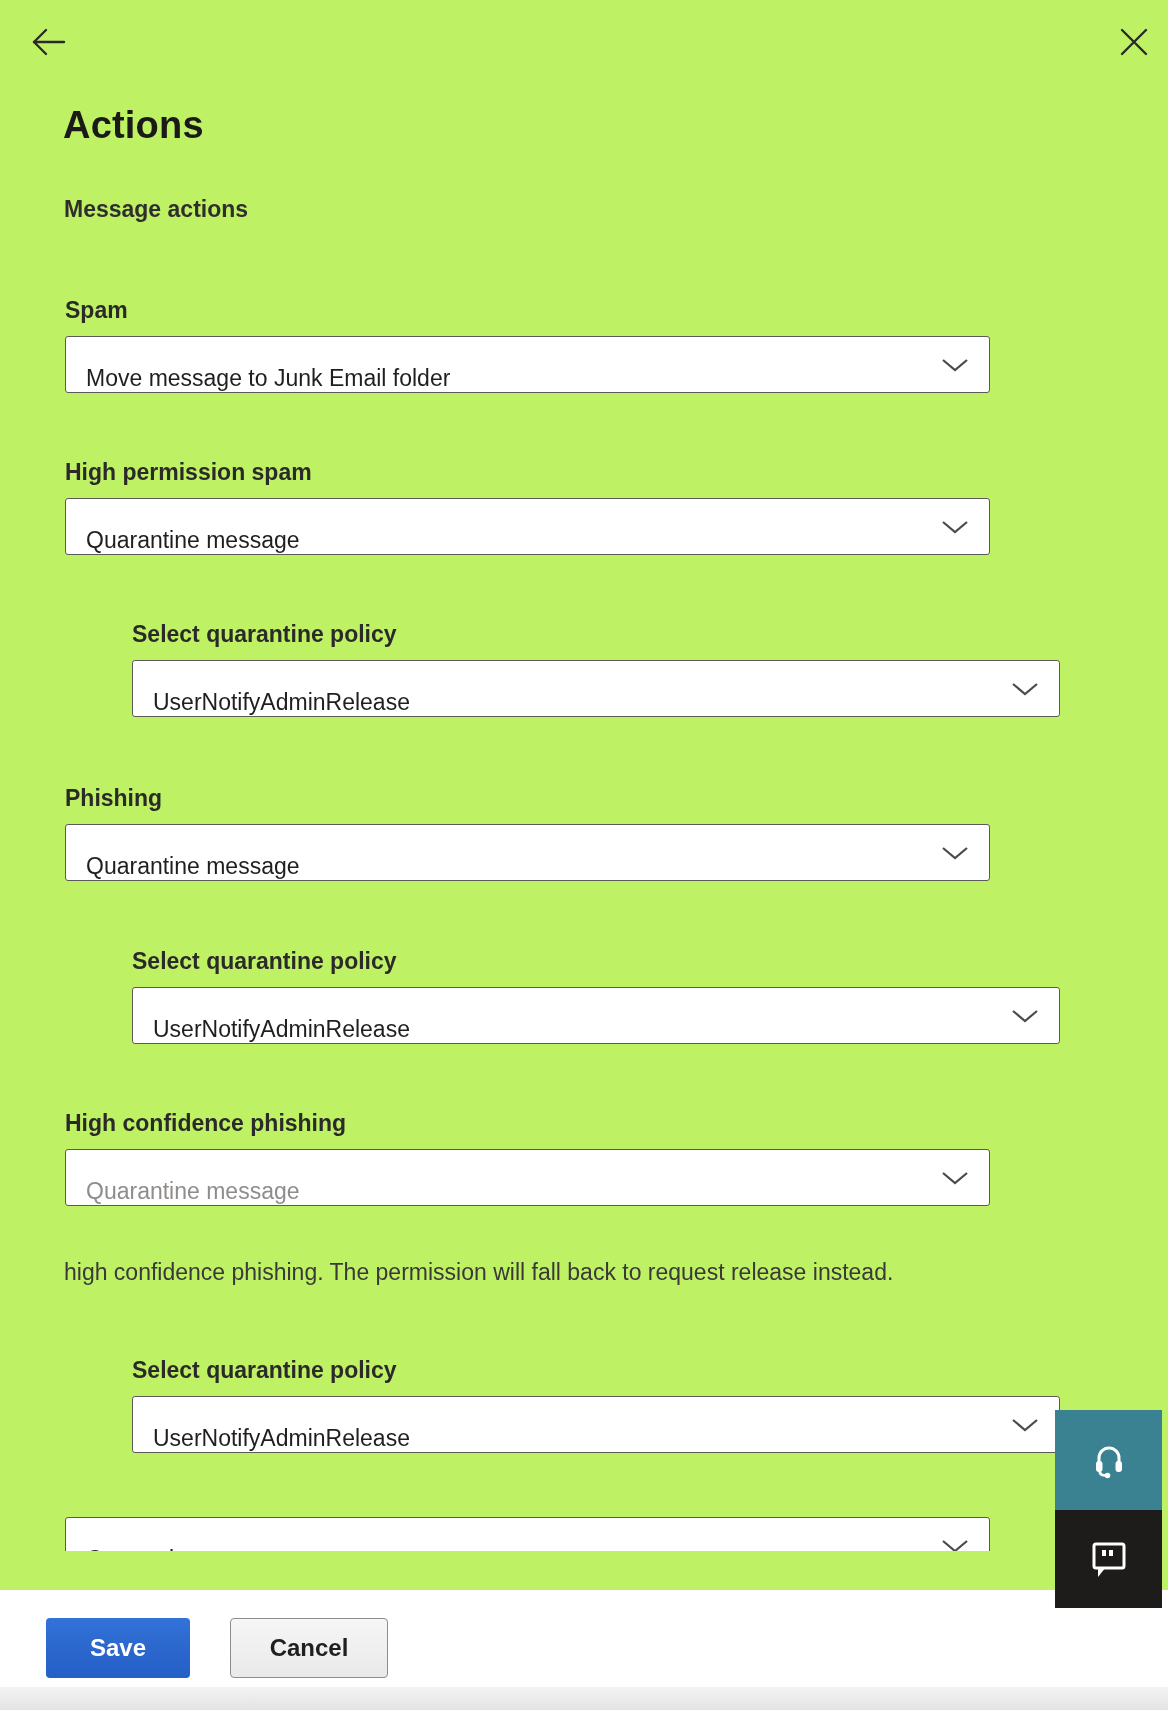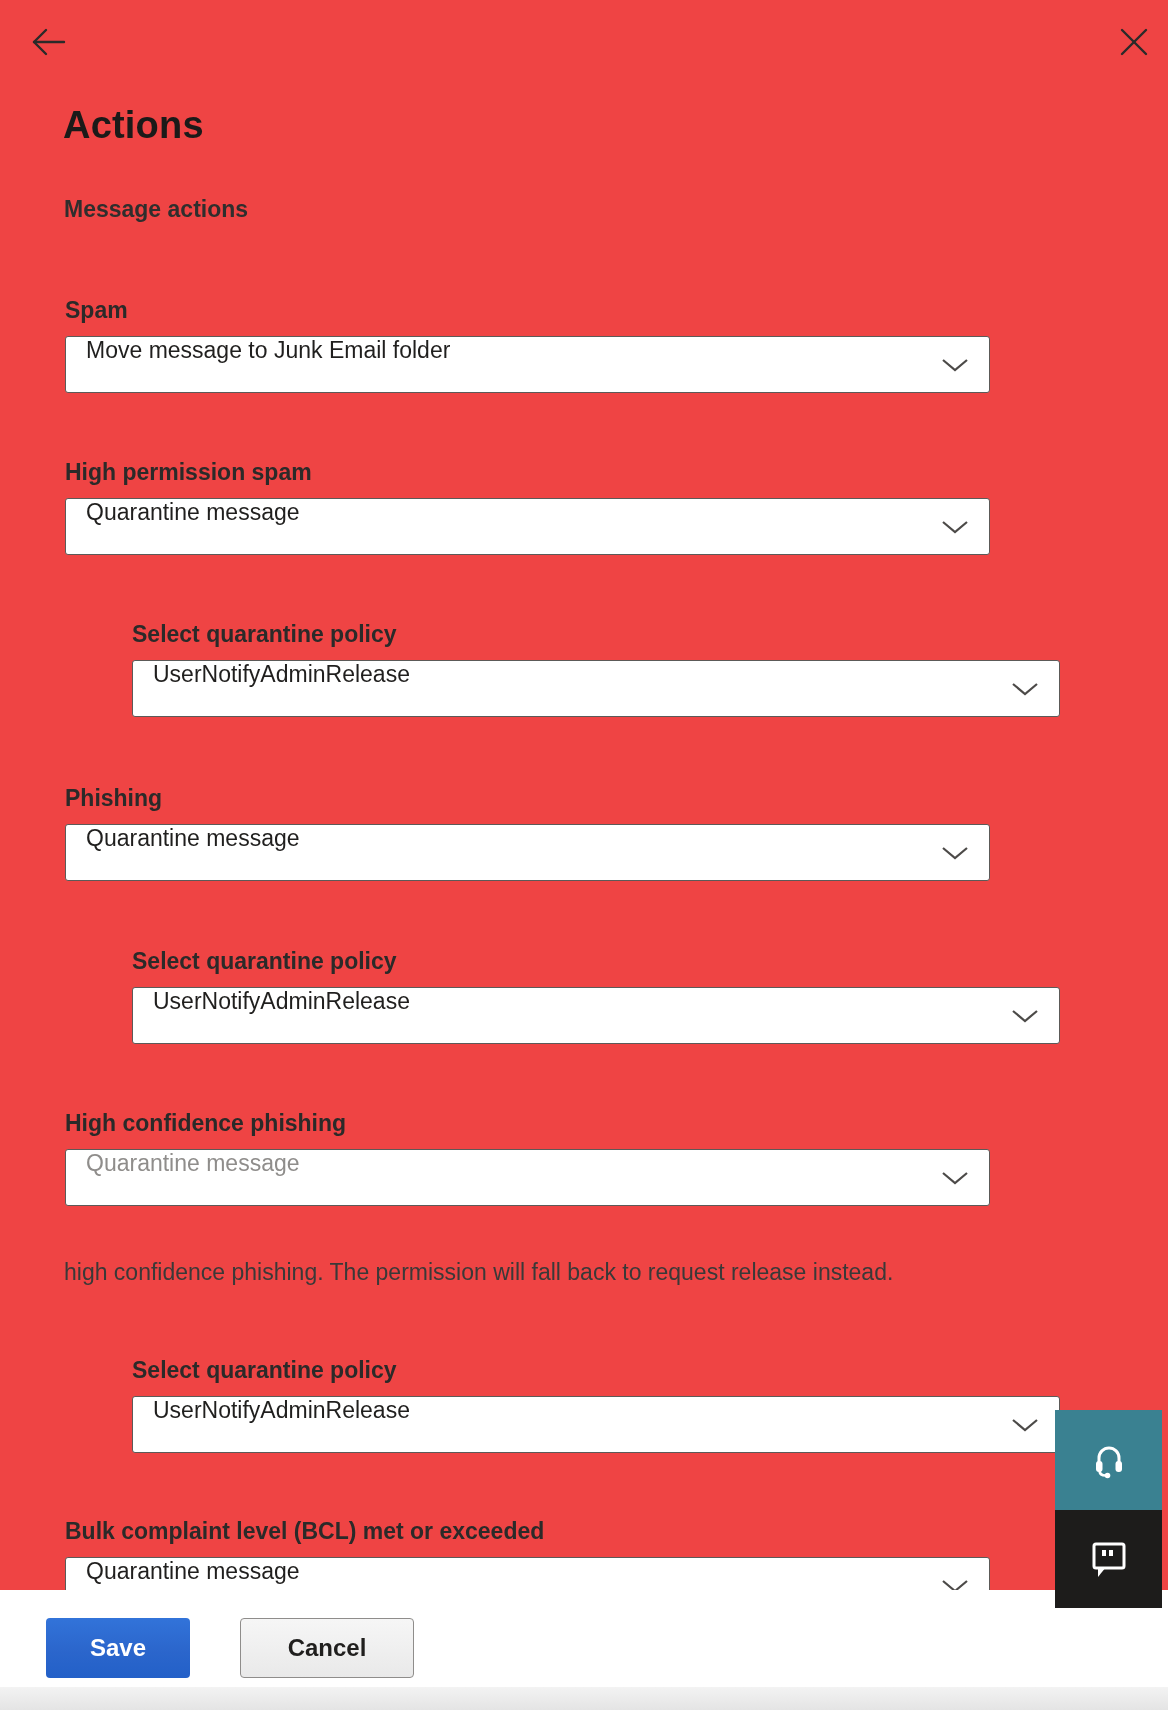--- a/index.html
+++ b/index.html
@@ -1,46 +1,46 @@
 <!DOCTYPE html>
 <html><head>
 <meta charset="utf-8">
 <style>
   html,body{margin:0;padding:0;background:#ffffff;}
   .canvas{
-    position:relative;width:1168px;height:1710px;background:#ef4444;overflow:hidden;
+    position:relative;width:1168px;height:1710px;background:#bef264;overflow:hidden;
     font-family:"Liberation Sans", sans-serif;color:#323130;
   }
   
   .back-btn{position:absolute;left:26px;top:22px;width:44px;height:44px;cursor:pointer;background:none;border:none;padding:0;}
   .close-btn{position:absolute;left:1112px;top:20px;width:44px;height:44px;cursor:pointer;background:none;border:none;padding:0;}
   
   .title{position:absolute;left:63px;top:104px;font-size:38px;font-weight:700;color:#1b1a19;letter-spacing:0.2px;}
   .subtitle{position:absolute;left:64px;top:196px;font-size:23px;font-weight:700;color:#2f2e2d;}
   
   .group{position:absolute;left:65px;width:925px;}
   .group.indent{left:132px;width:928px;}
   .flabel{font-size:23px;font-weight:700;color:#2b2a29;height:30px;line-height:28px;margin-bottom:10px;}
   .combo{
     position:relative;height:57px;box-sizing:border-box;border:1.5px solid #5c5a58;border-radius:3px;
-    background:#ffffff;display:flex;align-items:flex-start;padding:0 48px 0 20px;cursor:pointer;
+    background:#ffffff;display:flex;align-items:flex-end;padding:0 48px 0 20px;cursor:pointer;
   }
   .combo-text{font-size:23px;color:#201f1e;white-space:nowrap;overflow:hidden;}
   .group.disabled .combo-text{color:#8f8d8b;}
   .chev{position:absolute;right:20px;top:50%;margin-top:-7px;}
   .clipwrap{height:34px;overflow:hidden;}
   
   .note{position:absolute;left:64px;top:1256px;width:1080px;font-size:23px;line-height:33px;color:#3a3938;}
   
   .footer{position:absolute;left:0;top:1590px;width:1168px;height:120px;background:#ffffff;z-index:3;}
   .btn{position:absolute;top:28px;height:60px;box-sizing:border-box;border-radius:4px;
        font-family:"Liberation Sans", sans-serif;font-size:24px;font-weight:700;cursor:pointer;}
   .btn-primary{left:46px;width:144px;border:none;color:#ffffff;
        background:linear-gradient(180deg,#3273d9 0%,#2b66cc 55%,#2360c8 100%);}
-  .btn-secondary{left:240px;width:174px;border:1.5px solid #8f8d8b;color:#201f1e;
+  .btn-secondary{left:230px;width:158px;border:1.5px solid #8f8d8b;color:#201f1e;
        background:linear-gradient(180deg,#f6f6f6 0%,#e9e9e9 100%);}
   .bottom-strip{position:absolute;left:0;top:1687px;width:1168px;height:23px;z-index:4;
        background:linear-gradient(180deg,#f3f3f3 0%,#e4e4e4 100%);}
   
   .widget{position:absolute;left:1055px;width:107px;display:flex;align-items:center;justify-content:center;cursor:pointer;border:none;padding:0;z-index:5;}
   .widget-help{top:1410px;height:100px;}
   .widget-feedback{top:1510px;height:98px;}
 </style>
 </head>
 <body>
@@ -135,21 +135,20 @@
     <div class="flabel">Select quarantine policy</div>
     <div class="combo">
       <span class="combo-text">UserNotifyAdminRelease</span>
       <svg class="chev" width="28" height="14" viewBox="0 0 28 14">
         <polyline points="2,2 14,12 26,2" fill="none" stroke="#4c4a48" stroke-width="2.2"></polyline>
       </svg>
     </div>
   </div>
 
   <div class="group" style="top:1517px">
-    <div class="flabel">Bulk complaint level (BCL) met or exceeded</div>
     <div class="clipwrap">
       <div class="combo">
         <span class="combo-text">Quarantine message</span>
         <svg class="chev" width="28" height="14" viewBox="0 0 28 14">
           <polyline points="2,2 14,12 26,2" fill="none" stroke="#4c4a48" stroke-width="2.2"></polyline>
         </svg>
       </div>
     </div>
   </div>
 

